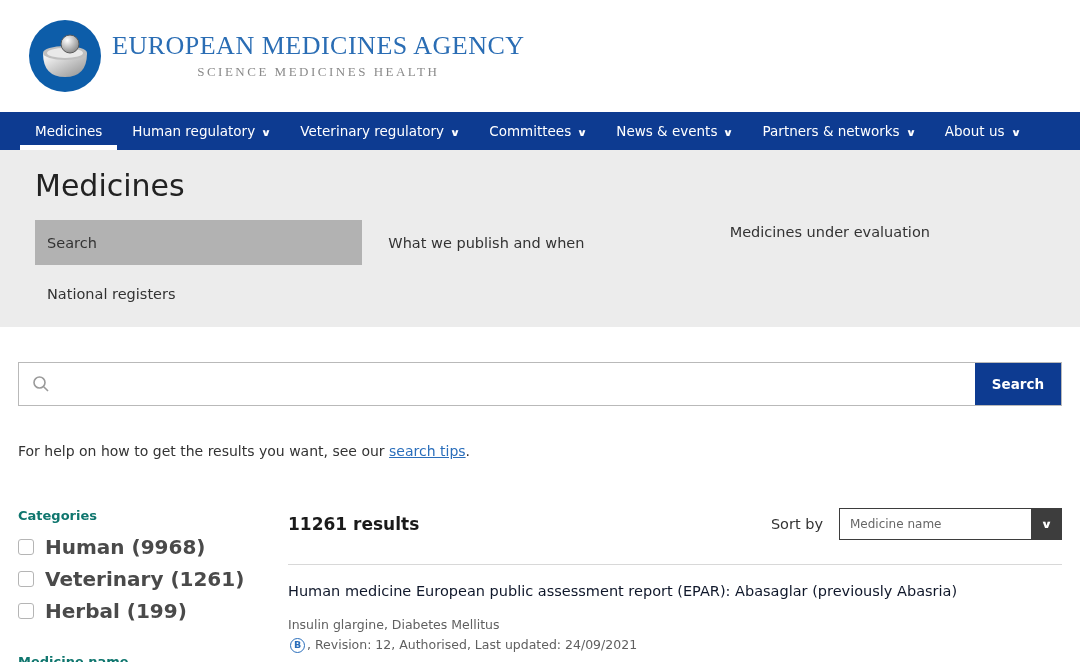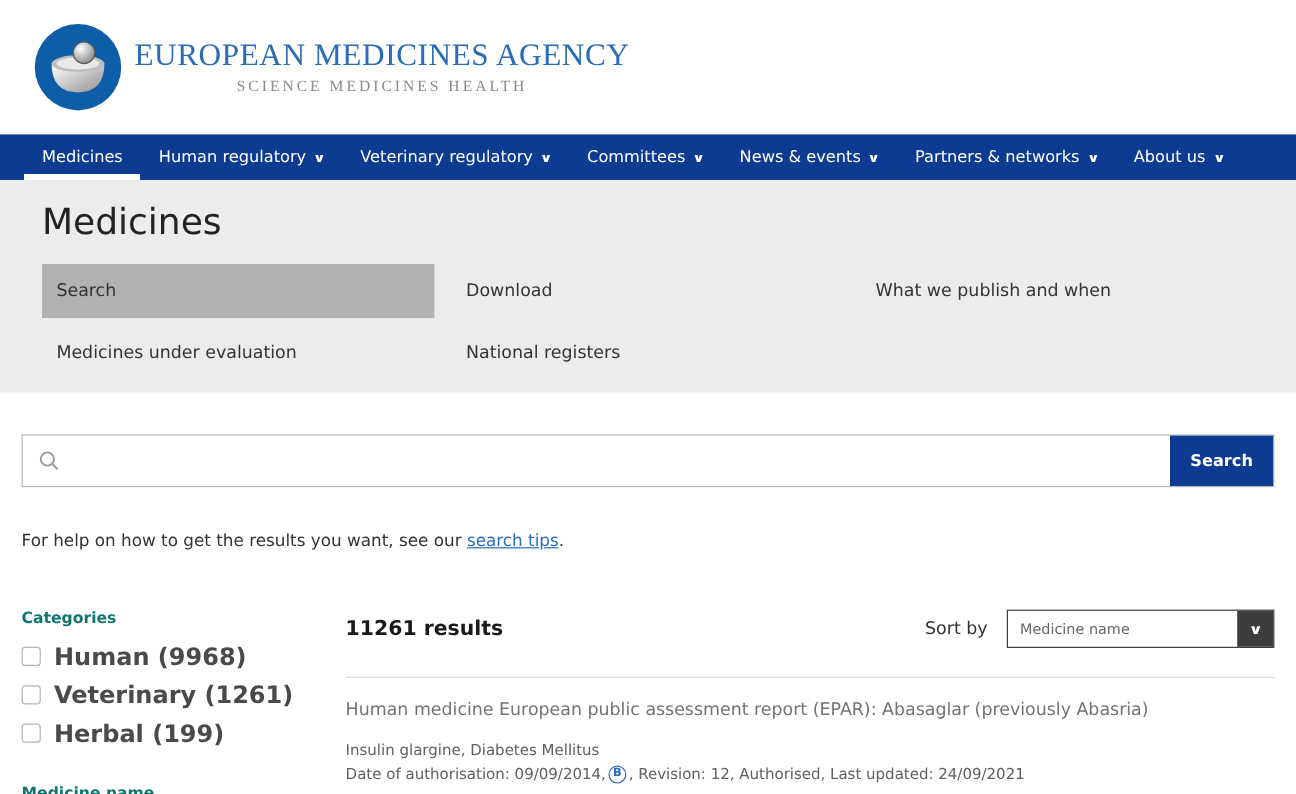--- a/index.html
+++ b/index.html
@@ -92,21 +92,21 @@
   .sort-label { font-size: 14.5px; color: #333; }
   .sort-select {
     width: 223px; height: 32px; border: 1px solid #3d3d3d; background: #fff;
     display: flex; align-items: stretch; cursor: pointer;
   }
   .sort-value { flex: 1; display: flex; align-items: center; padding-left: 10px; font-size: 12px; color: #666; }
   .sort-caret-box { width: 30px; background: #3d3d3d; display: flex; align-items: center; justify-content: center; }
   .sort-caret { color: #fff; font-size: 11px; font-weight: bold; transform: scaleX(1.35); }
 
   .result-item { margin-top: 24px; border-top: 1px solid #d8d8d8; border-bottom: 1px solid #d8d8d8; padding: 16px 0 26px 0; }
-  .result-title { font-size: 14.5px; color: #737373; text-decoration: none; cursor: pointer; display: inline-block; }
+  .result-title { font-size: 14.5px; color: #0f172a; text-decoration: none; cursor: pointer; display: inline-block; }
   .result-meta { margin-top: 16px; font-size: 12.5px; color: #606060; line-height: 1.45; }
   .result-meta-line2 { margin-top: 2px; display: flex; align-items: center; flex-wrap: wrap; }
   .biosimilar-badge {
     display: inline-flex; align-items: center; justify-content: center;
     width: 15px; height: 15px; border: 1px solid #2a6ebb; border-radius: 50%;
     color: #2a6ebb; font-size: 9.5px; font-weight: bold; margin: 0 2px; flex: 0 0 15px;
   }
 </style>
 </head>
 <body>
@@ -166,21 +166,20 @@
     <div class="nav-item">
       <span>About us</span>
       <span class="nav-caret">∨</span>
     </div>
   </div>
 
   <div class="hero">
     <div class="hero-title">Medicines</div>
     <div class="hero-links">
       <div class="hero-link active">Search</div>
-      <div class="hero-link">Download</div>
       <div class="hero-link">What we publish and when</div>
       <div class="hero-link row2">Medicines under evaluation</div>
       <div class="hero-link row2">National registers</div>
       <div class="hero-link row2"></div>
     </div>
   </div>
 
   <div class="main">
 
     <div class="search-row">
@@ -233,21 +232,20 @@
               </span>
             </div>
           </div>
         </div>
 
         <div class="result-item">
           <a class="result-title">Human medicine European public assessment report (EPAR): Abasaglar (previously Abasria)</a>
           <div class="result-meta">
             <div>Insulin glargine, Diabetes Mellitus</div>
             <div class="result-meta-line2">
-              <span>Date of authorisation: 09/09/2014,</span>
               <span class="biosimilar-badge">B</span>
               <span>, Revision: 12, Authorised, Last updated: 24/09/2021</span>
             </div>
           </div>
         </div>
       </div>
 
     </div>
   </div>
 </div>

